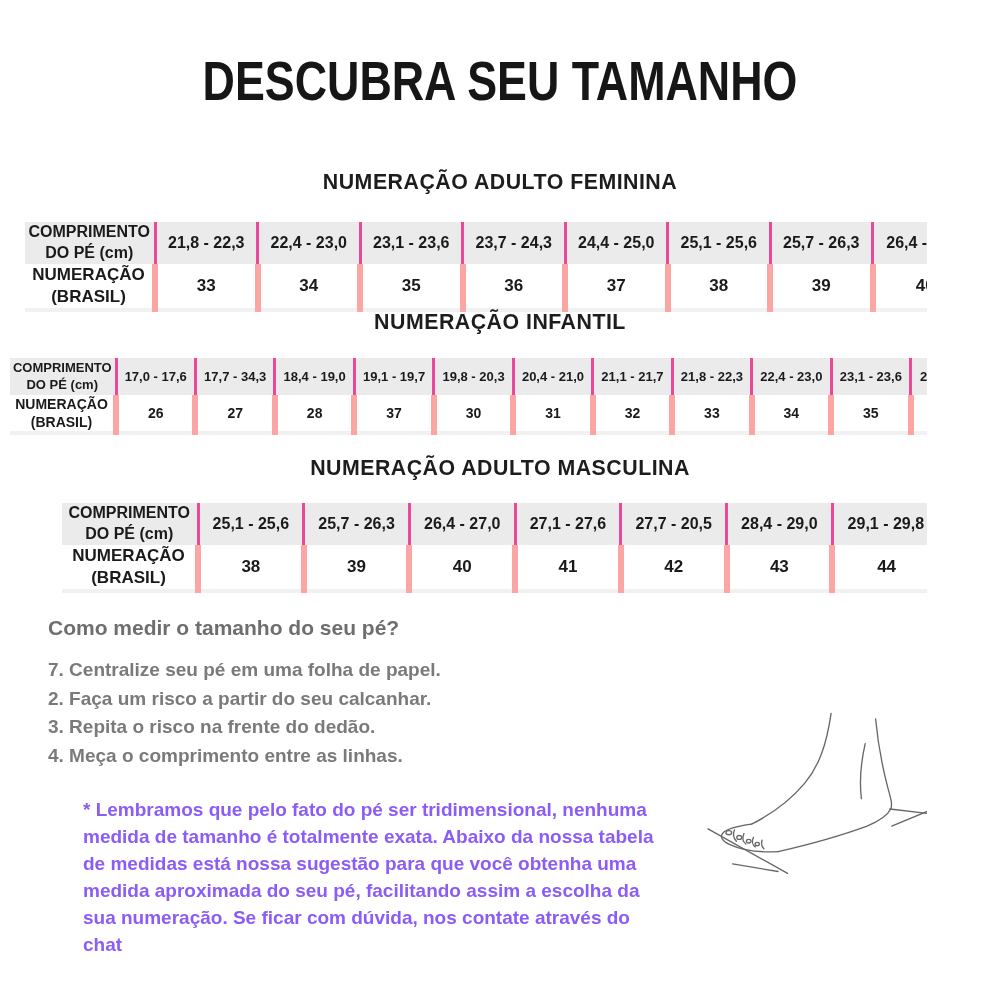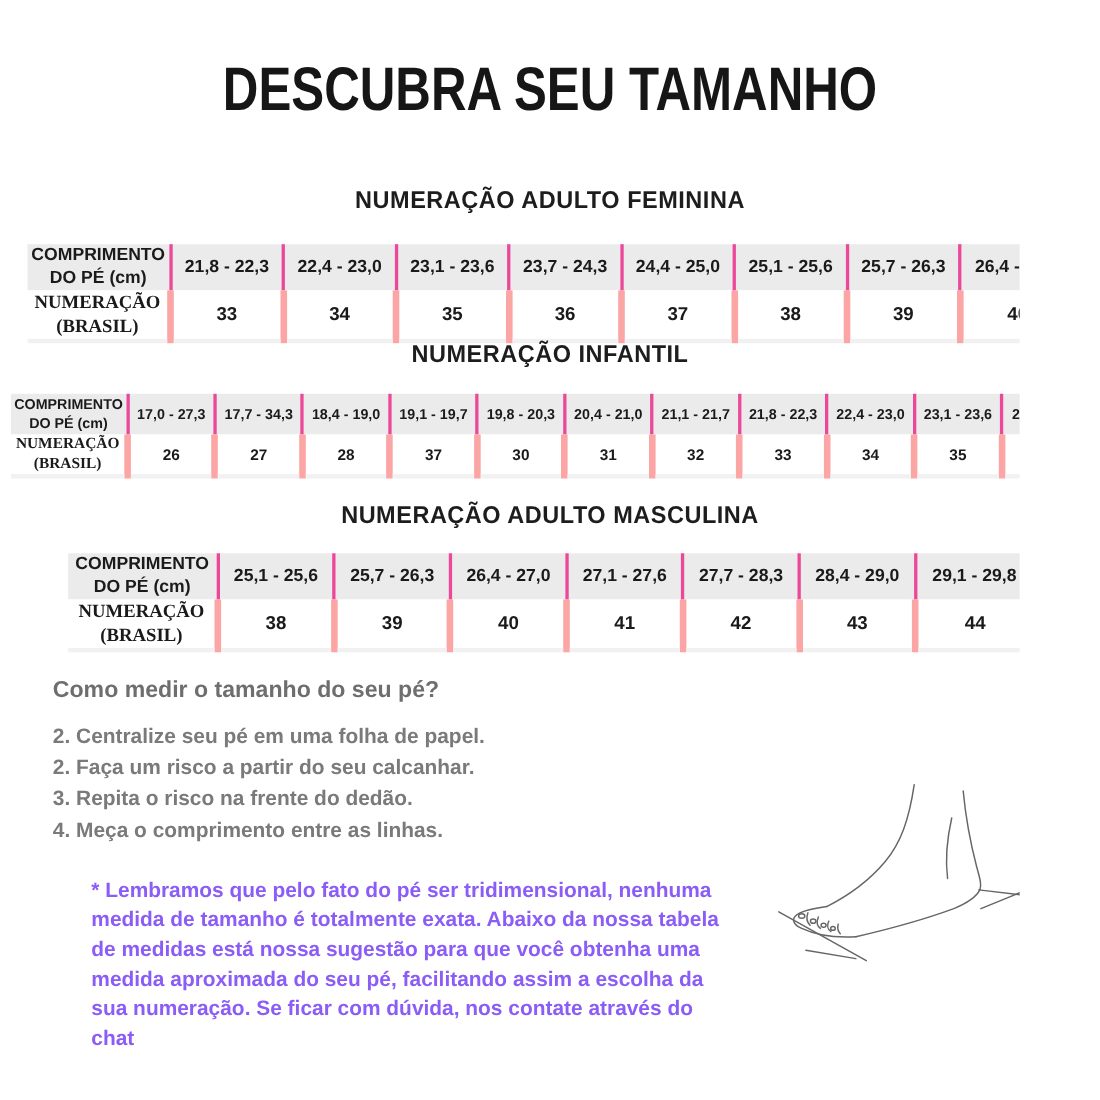--- a/index.html
+++ b/index.html
@@ -22,21 +22,21 @@
   .h-masc{top:455px}
 
   table.size-table{position:absolute;border-collapse:collapse;table-layout:fixed;}
   table.size-table td{
     text-align:center;vertical-align:middle;padding:0;white-space:nowrap;
     font-weight:700;color:#1a1a1a;box-sizing:border-box;
   }
   tr.r1 td{background:#ebebeb;border-left:3px solid #ec4899;}
   tr.r1 td:first-child{border-left:none;}
   tr.r2 td{background:#ffffff;border-left:6px solid #fca5a5;border-bottom:4px solid #f1f1f1;}
-  tr.r2 td:first-child{border-left:none;font-family:Liberation Serif, serif;}
+  tr.r2 td:first-child{border-left:none;}
   td.lbl{
     text-align:left;padding-left:10px;font-weight:400;color:#4f4f4f;line-height:1.3;
   }
   .t1{left:25px;top:222px;width:950px;}
   .t1 tr.r1 td{height:40px;font-size:16px;}
   .t1 tr.r2 td{height:32px;font-size:17px;}
   .t1 td.lbl{width:130px;font-size:11px;}
   .t2{left:10px;top:358px;width:980px;}
   .t2 tr.r1 td{height:37px;font-size:13px;}
   .t2 tr.r2 td{height:29px;font-size:14px;}
@@ -86,21 +86,21 @@
       <td>40</td>
     </tr>
   </tbody>
     </table>
 
   <div class="sec-heading h-inf">NUMERAÇÃO INFANTIL</div>
   <table class="size-table t2">
     <tbody>
         <tr class="r1">
       <td class="lbl"><span>COMPRIMENTO</span><br><span>DO PÉ (cm)</span></td>
-      <td>17,0 - 27,3</td>
+      <td>17,0 - 17,6</td>
       <td>17,7 - 34,3</td>
       <td>18,4 - 19,0</td>
       <td>19,1 - 19,7</td>
       <td>19,8 - 20,3</td>
       <td>20,4 - 21,0</td>
       <td>21,1 - 21,7</td>
       <td>21,8 - 22,3</td>
       <td>22,4 - 23,0</td>
       <td>23,1 - 23,6</td>
       <td>23,7 - 24,3</td>
@@ -124,41 +124,41 @@
 
   <div class="sec-heading h-masc">NUMERAÇÃO ADULTO MASCULINA</div>
   <table class="size-table t3">
     <tbody>
         <tr class="r1">
       <td class="lbl"><span>COMPRIMENTO</span><br><span>DO PÉ (cm)</span></td>
       <td>25,1 - 25,6</td>
       <td>25,7 - 26,3</td>
       <td>26,4 - 27,0</td>
       <td>27,1 - 27,6</td>
-      <td>27,7 - 28,3</td>
+      <td>27,7 - 20,5</td>
       <td>28,4 - 29,0</td>
       <td>29,1 - 29,8</td>
     </tr>
     <tr class="r2">
       <td class="lbl"><span>NUMERAÇÃO</span><br><span>(BRASIL)</span></td>
       <td>38</td>
       <td>39</td>
       <td>40</td>
       <td>41</td>
       <td>42</td>
       <td>43</td>
       <td>44</td>
     </tr>
   </tbody>
     </table>
 
   <div class="howto">
     <h2 class="howto-heading">Como medir o tamanho do seu pé?</h2>
     <div class="steps">
-      <div>2. Centralize seu pé em uma folha de papel.</div>
+      <div>7. Centralize seu pé em uma folha de papel.</div>
       <div>2. Faça um risco a partir do seu calcanhar.</div>
       <div>3. Repita o risco na frente do dedão.</div>
       <div>4. Meça o comprimento entre as linhas.</div>
     </div>
     <div class="note">* Lembramos que pelo fato do pé ser tridimensional, nenhuma medida de tamanho é totalmente exata. Abaixo da nossa tabela de medidas está nossa sugestão para que você obtenha uma medida aproximada do seu pé, facilitando assim a escolha da sua numeração. Se ficar com dúvida, nos contate através do chat</div>
   </div>
 
   <svg class="foot-sketch" viewBox="0 0 340 280" xmlns="http://www.w3.org/2000/svg">
     <g fill="none" stroke="#666666" stroke-width="1.4" stroke-linecap="round" stroke-linejoin="round">
 

